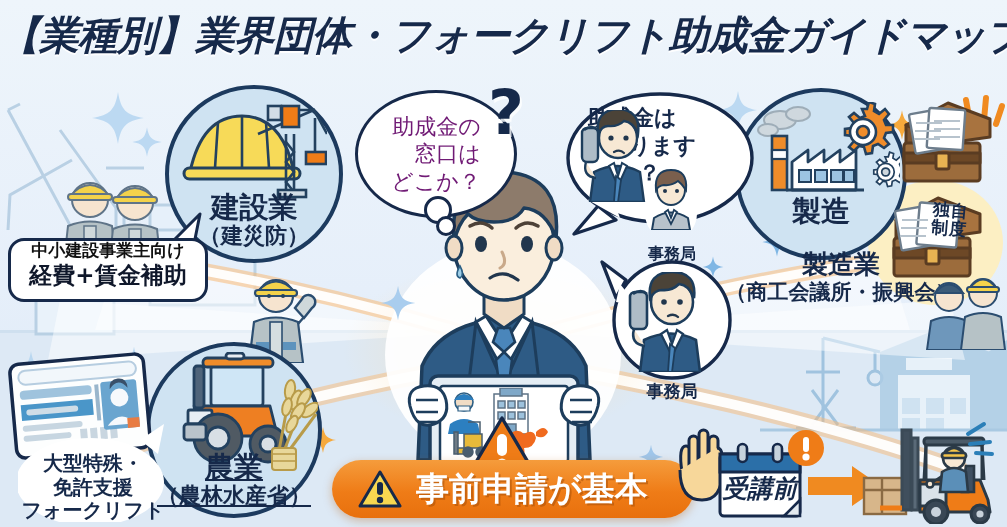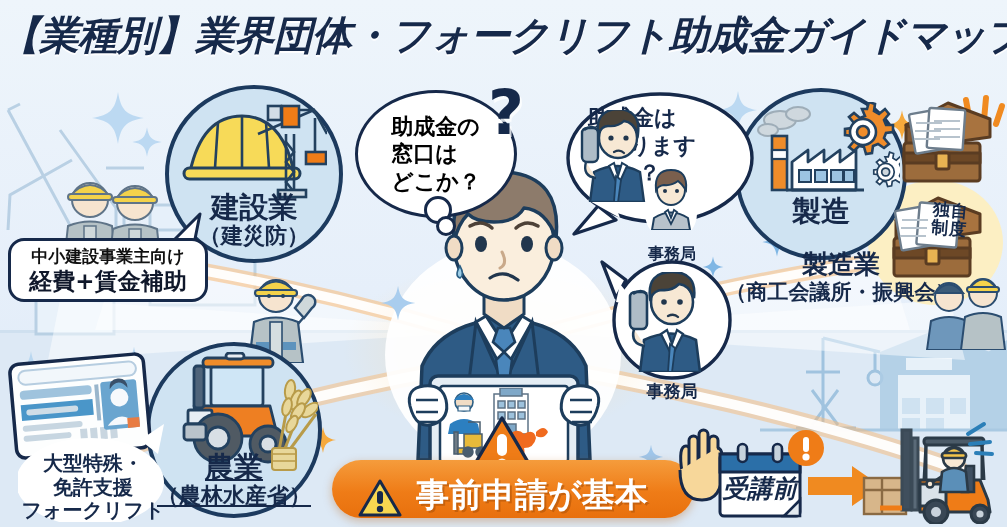--- a/index.html
+++ b/index.html
@@ -34,21 +34,21 @@
     position:absolute;background:#fff;border:3px solid #16294a;border-radius:16px;
     box-sizing:border-box;text-align:center;line-height:1.15;
   }
   .callout .l1{color:#111;font-weight:bold;}
   .callout .l2{color:#0f172a;font-weight:bold;}
 
   
   .think{
     position:absolute;background:#fff;border:3px solid #16294a;border-radius:50%;
     box-sizing:border-box;display:flex;align-items:center;justify-content:center;
-    text-align:left;font-weight:bold;color:#000000;line-height:1.25;
+    text-align:right;font-weight:normal;color:#701a75;line-height:1.25;
   }
   .think-dot{position:absolute;background:#fff;border:3px solid #16294a;border-radius:50%;}
 
   .qmark{position:absolute;font-size:62px;font-weight:bold;color:#16294a;
          text-shadow:2px 3px 0 rgba(255,255,255,.8);}
 
   
   .banner{
     position:absolute;border-radius:34px;
     background:linear-gradient(180deg,#f59c3c 0%,#ef7c17 55%,#e8700d 100%);
@@ -272,21 +272,21 @@
     </g>
   </svg>
   <div class="circ-label" style="left:165px;top:192px;width:178px;">
     <div style="font-size:29px;">建設業</div>
     <div style="font-size:22px;margin-top:2px;">（建災防）</div>
   </div>
 
   <svg style="position:absolute;left:148px;top:210px;width:60px;height:60px;" viewBox="0 0 60 60">
     <path d="M52 4 L10 46 L44 44 Z" fill="#fff" stroke="#16294a" stroke-width="3" stroke-linejoin="round"></path>
   </svg>
-  <div class="callout" style="left:8px;top:238px;width:200px;height:64px;padding-top:6px;">
+  <div class="callout" style="left:8px;top:238px;width:200px;height:64px;padding-top:0;">
     <div class="l1" style="font-size:17px;">中小建設事業主向け</div>
     <div class="l2" style="font-size:23px;margin-top:1px;">経費+賃金補助</div>
   </div>
 
   <div class="circ" style="left:146px;top:342px;width:176px;height:176px;"></div>
   <svg style="position:absolute;left:158px;top:352px;width:160px;height:120px;" viewBox="0 0 160 120">
     <g stroke="#23415f" stroke-width="2.8" stroke-linejoin="round">
       <rect x="53" y="14" width="52" height="40" rx="3" fill="#cfe6f6"></rect>
       <rect x="45" y="6" width="70" height="9" rx="4" fill="#ef8c2a"></rect>
       <rect x="68" y="1" width="18" height="6" rx="3" fill="#e9eef3"></rect>
@@ -614,21 +614,21 @@
     <path d="M10 57 q-4 15 11 17" fill="#f7e8d4" stroke="#1d3d5c" stroke-width="2.6"></path>
   </svg>
   <div class="mini-label" style="left:634px;top:344px;width:76px;font-size:17px;">事務局</div>
 
   <svg style="position:absolute;left:466px;top:414px;width:72px;height:64px;" viewBox="0 0 72 64">
     <path d="M36 4 L69 60 H3 Z" fill="#ef7c17" stroke="#16294a" stroke-width="3.4" stroke-linejoin="round"></path>
     <rect x="31" y="20" width="10" height="22" rx="5" fill="#ffffff"></rect>
     <circle cx="36" cy="50" r="5.5" fill="#ffffff"></circle>
   </svg>
 
-  <div class="banner" style="left:332px;top:460px;width:362px;height:58px;align-items:flex-end;">
+  <div class="banner" style="left:332px;top:460px;width:362px;height:58px;">
     <svg style="width:44px;height:40px;flex:0 0 auto;" viewBox="0 0 44 40">
       <path d="M22 3 L42 37 H2 Z" fill="#f7d750" stroke="#16294a" stroke-width="3" stroke-linejoin="round"></path>
       <rect x="19" y="13" width="6" height="13" rx="3" fill="#16294a"></rect>
       <circle cx="22" cy="31" r="3.2" fill="#16294a"></circle>
     </svg>
     <div class="banner-text">事前申請が基本</div>
   </div>
 
   <svg style="position:absolute;left:672px;top:428px;width:58px;height:74px;" viewBox="0 0 58 74">
     <g fill="#f7d79a" stroke="#16294a" stroke-width="3" stroke-linejoin="round">

